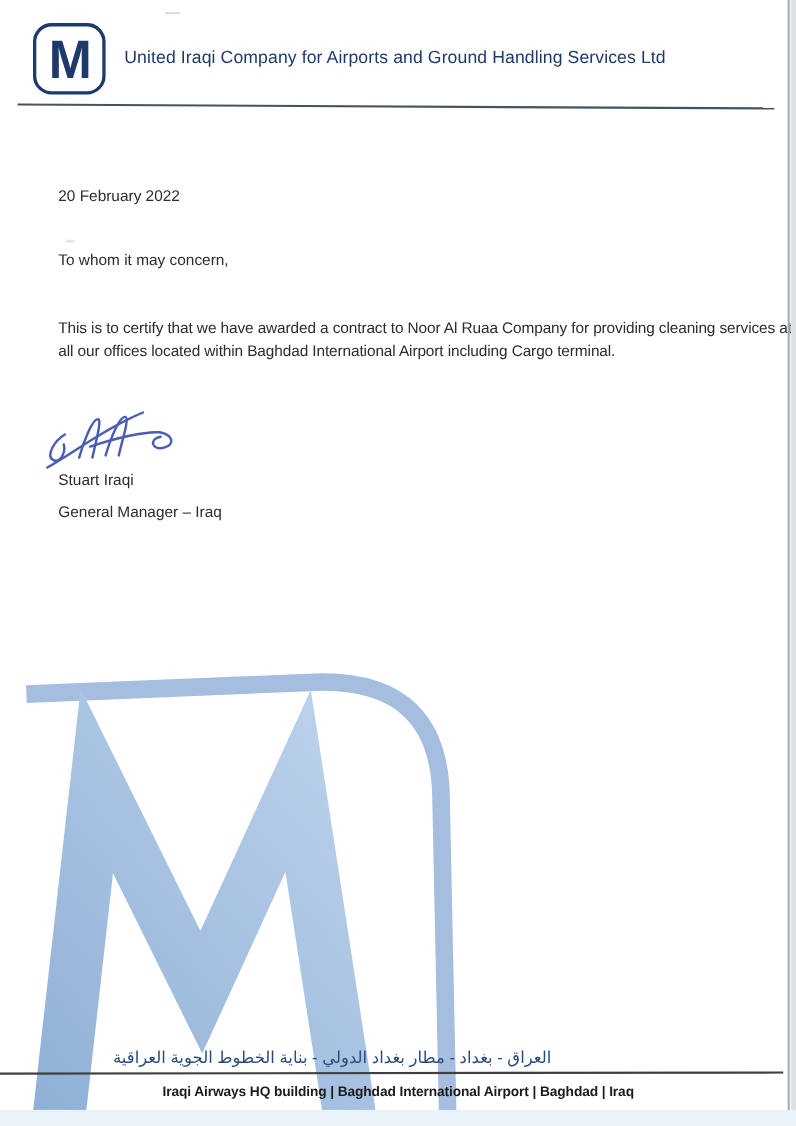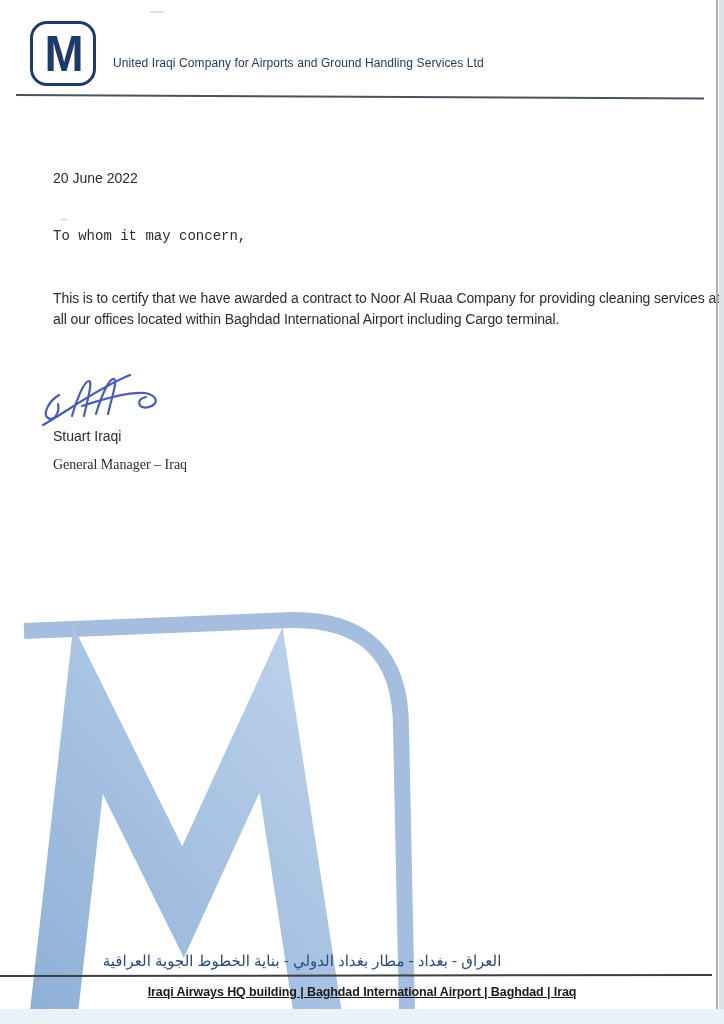--- a/index.html
+++ b/index.html
@@ -28,73 +28,73 @@
     color:var(--brand-navy);font-weight:700;font-size:47px;line-height:1;
     transform:scaleY(1.05);letter-spacing:-2px;
   }
   .company-ar{
     position:absolute;left:112px;top:21px;width:592px;
     direction:rtl;text-align:right;
     color:var(--brand-navy);font-weight:700;font-size:20px;line-height:1.3;
     white-space:nowrap;
   }
   .company-en{
-    position:absolute;left:113px;top:56px;width:600px;
-    color:var(--brand-navy);font-size:12px;letter-spacing:.1px;
+    position:absolute;left:113px;top:44px;width:600px;
+    color:var(--brand-navy);font-size:16px;letter-spacing:.1px;
     white-space:nowrap;
   }
   .header-rule{
     position:absolute;left:16px;top:94px;width:688px;height:2px;
     background:#46545f;transform:rotate(.3deg);transform-origin:left center;
   }
   
   .letter-date{position:absolute;left:53px;top:170px;font-size:14px;color:var(--body-text);}
-  .salutation{position:absolute;left:53px;top:228px;font-size:14px;color:var(--body-text);font-family:Liberation Mono, monospace;}
+  .salutation{position:absolute;left:53px;top:228px;font-size:14px;color:var(--body-text);}
   .body-par{
     position:absolute;left:53px;top:288px;width:672px;
     font-size:14px;line-height:21px;color:var(--body-text);letter-spacing:-.1px;
   }
   .signature{position:absolute;left:38px;top:368px;width:134px;height:62px;}
   .signer-name{position:absolute;left:53px;top:428px;font-size:14px;color:var(--body-text);}
-  .signer-title{position:absolute;left:53px;top:457px;font-size:14px;color:var(--body-text);font-family:Liberation Serif, serif;}
+  .signer-title{position:absolute;left:53px;top:457px;font-size:14px;color:var(--body-text);}
   
   .watermark{position:absolute;left:0;top:598px;width:724px;height:426px;z-index:1;}
   
   .footer-ar{
     position:absolute;left:0;top:952px;width:604px;text-align:center;
     direction:rtl;color:var(--footer-navy);font-size:15px;z-index:2;
   }
   .footer-rule{
     position:absolute;left:0;top:975px;width:712px;height:2px;background:#3d3f41;
     z-index:2;transform:rotate(-.08deg);transform-origin:left center;
   }
   .footer-en{
     position:absolute;left:0;top:985px;width:724px;text-align:center;
-    color:#1b1b1b;font-size:12.5px;font-weight:700;letter-spacing:-.1px;z-index:2;text-decoration:underline;
+    color:#1b1b1b;font-size:12.5px;font-weight:700;letter-spacing:-.1px;z-index:2;
   }
   
   .scan-edge{position:absolute;top:0;right:6px;width:2px;height:1012px;background:#a8adb2;z-index:3;}
   .scan-edge-soft{position:absolute;top:0;right:0;width:5px;height:1012px;background:#dde1e4;z-index:3;}
   .scan-bottom{position:absolute;left:0;top:1009px;width:724px;height:15px;background:#e9f1f9;z-index:3;}
   .speck{position:absolute;background:#b9bdc1;border-radius:50%;z-index:2;}
   .speck.s1{left:150px;top:11px;width:14px;height:2px;opacity:.5;border-radius:2px;}
   .speck.s2{left:60px;top:218px;width:8px;height:3px;opacity:.35;border-radius:2px;}
 </style>
 </head>
 <body>
 
 <div class="page">
 
   <div class="logo-box">
     <span class="logo-m">M</span>
   </div>
   <div class="company-en">United Iraqi Company for Airports and Ground Handling Services Ltd</div>
   <div class="header-rule"></div>
 
-  <div class="letter-date">20 June 2022</div>
+  <div class="letter-date">20 February 2022</div>
   <div class="salutation">To whom it may concern,</div>
   <div class="body-par">This is to certify that we have awarded a contract to Noor Al Ruaa Company for providing cleaning services at all our offices located within Baghdad International Airport including Cargo terminal.</div>
 
   <svg class="signature" viewBox="0 0 134 62" aria-hidden="true">
     <g fill="none" stroke="#3c4fae" stroke-width="2.2" stroke-linecap="round" opacity="0.92">
       <path d="M 5 57 C 28 44, 60 20, 92 7"></path>
       <path d="M 21 27 C 11 33, 4 46, 10 50 C 16 54, 22 44, 20 36"></path>
       <path d="M 34 48 C 38 33, 46 13, 51 13 C 55 13, 49 34, 46 48"></path>
       <path d="M 58 46 C 63 29, 71 10, 76 11 C 80 12, 73 32, 70 46"></path>
       <path d="M 44 38 C 68 30, 94 24, 107 25 C 119 27, 122 36, 111 39 C 100 42, 97 31, 108 29"></path>

